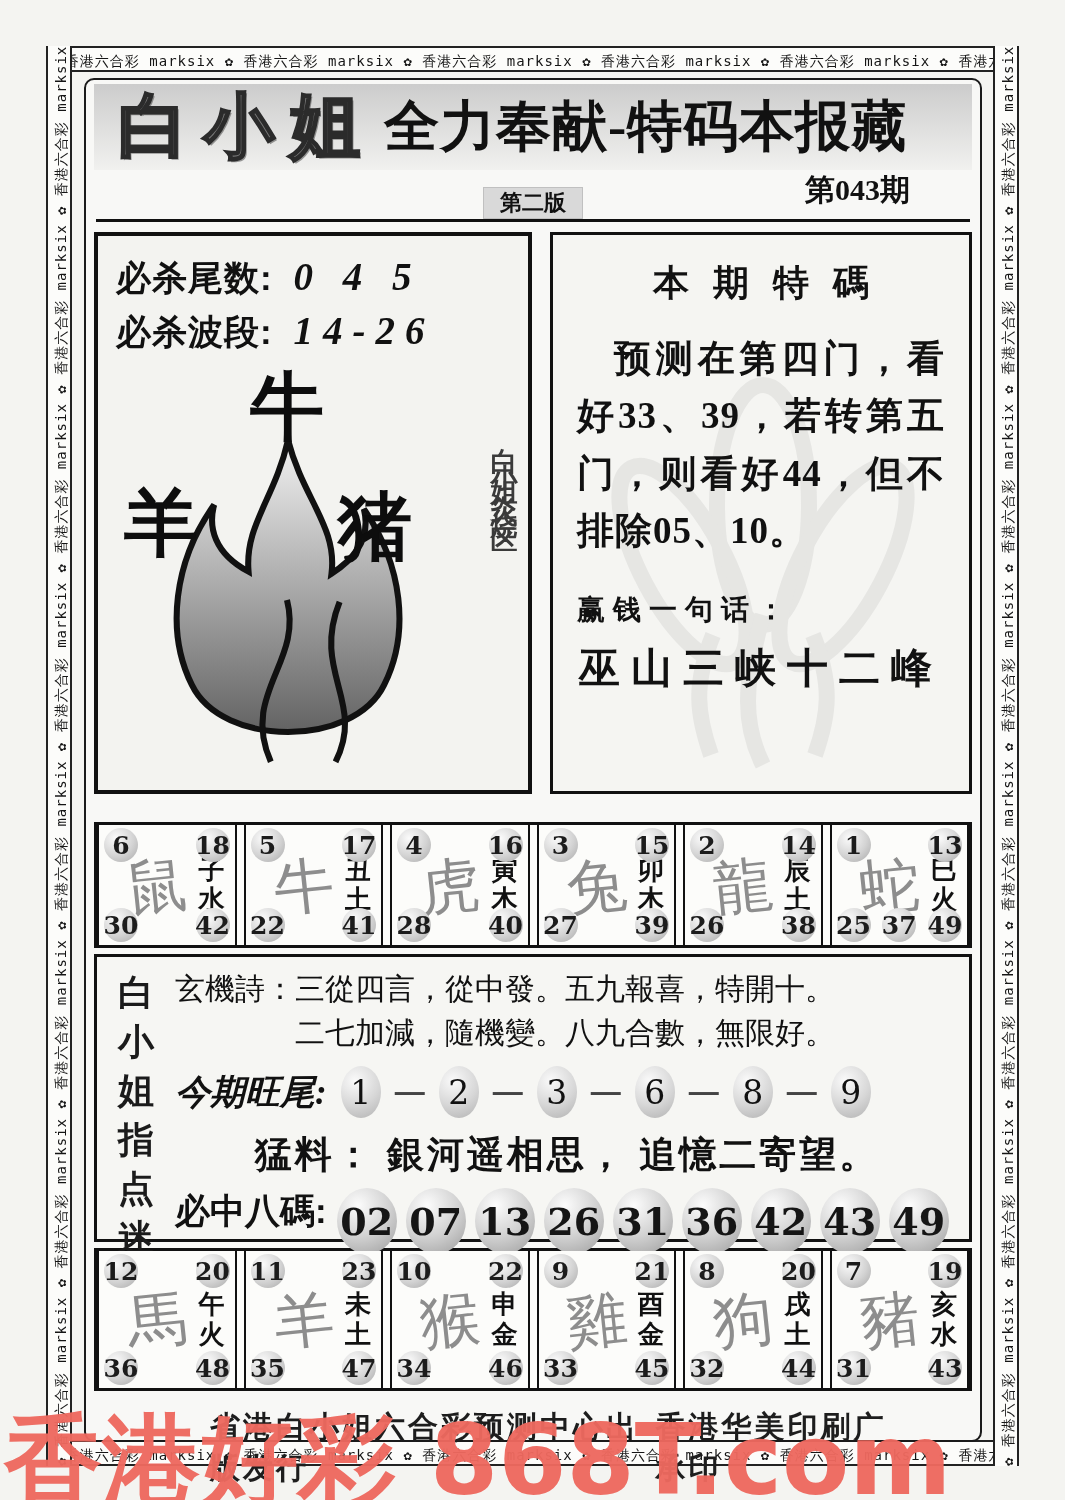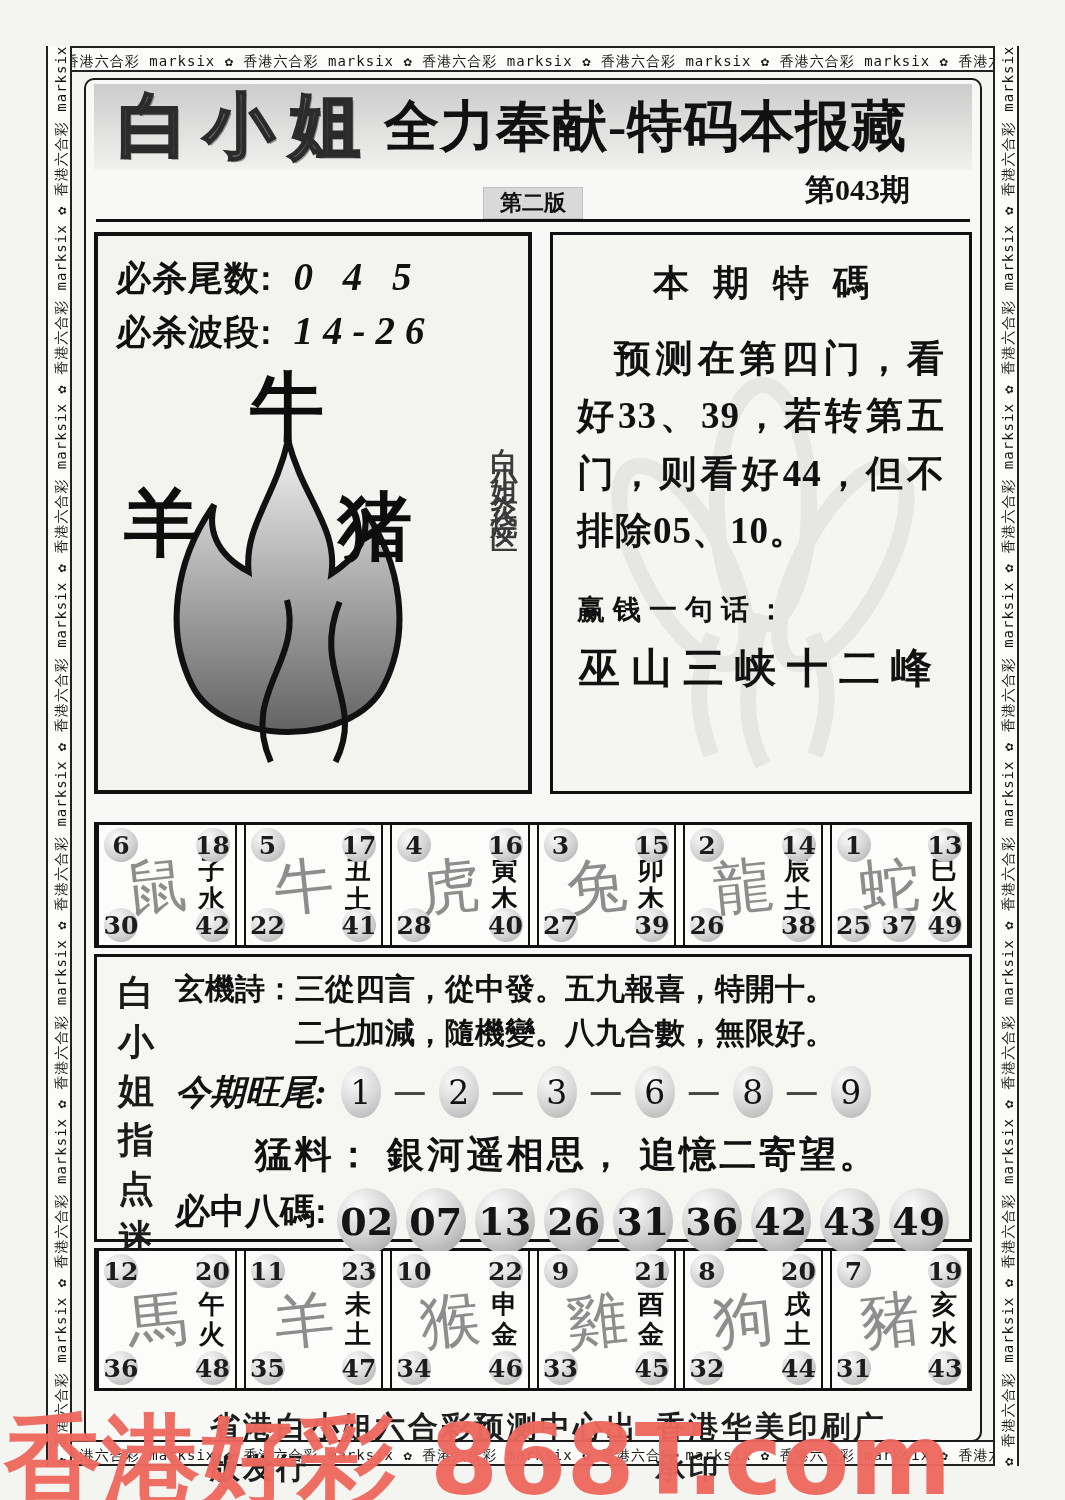--- a/index.html
+++ b/index.html
@@ -93,21 +93,21 @@
   .zc-animal{ position:absolute; left:28px; top:22px; font-size:60px; color:#8d8d8d;
               transform:rotate(-6deg); z-index:1; }
   .zrow-b .zc-animal{ top:30px; }
 
   
   .middle-box{ border:3px solid #111; margin-top:6px; height:288px; display:flex;
                padding:10px 10px 8px 12px; background:#f6f6f3; }
   .guide-col{ width:54px; display:flex; flex-direction:column; justify-content:space-between;
               align-items:center; padding:2px 0; font-size:36px; font-weight:800; color:#1b1b1b; }
   .guide-main{ flex:1; padding-left:12px; }
-  .poem-row{ display:flex; font-size:30px; font-weight:700; line-height:1.45; white-space:nowrap; }
+  .poem-row{ display:flex; font-size:30px; font-weight:400; line-height:1.45; white-space:nowrap; }
   .tails-row{ display:flex; align-items:center; margin-top:12px; }
   .tails-label{ font-size:35px; font-weight:800; font-style:italic; margin-right:14px; white-space:nowrap; }
   .tail-oval{
     width:40px; height:52px; border-radius:50%;
     background:radial-gradient(circle at 35% 28%, #fafafa, #d6d6d6 55%, #b1b1b1);
     display:flex; align-items:center; justify-content:center;
     font-size:33px; font-weight:500; font-family:"DejaVu Serif","Liberation Serif",serif;
   }
   .tail-dash{ font-size:30px; color:#444; margin:0 14px; font-weight:700; }
   .hot-row{ margin-top:12px; font-size:37px; font-weight:900; letter-spacing:3px; white-space:nowrap;text-align:center; }

